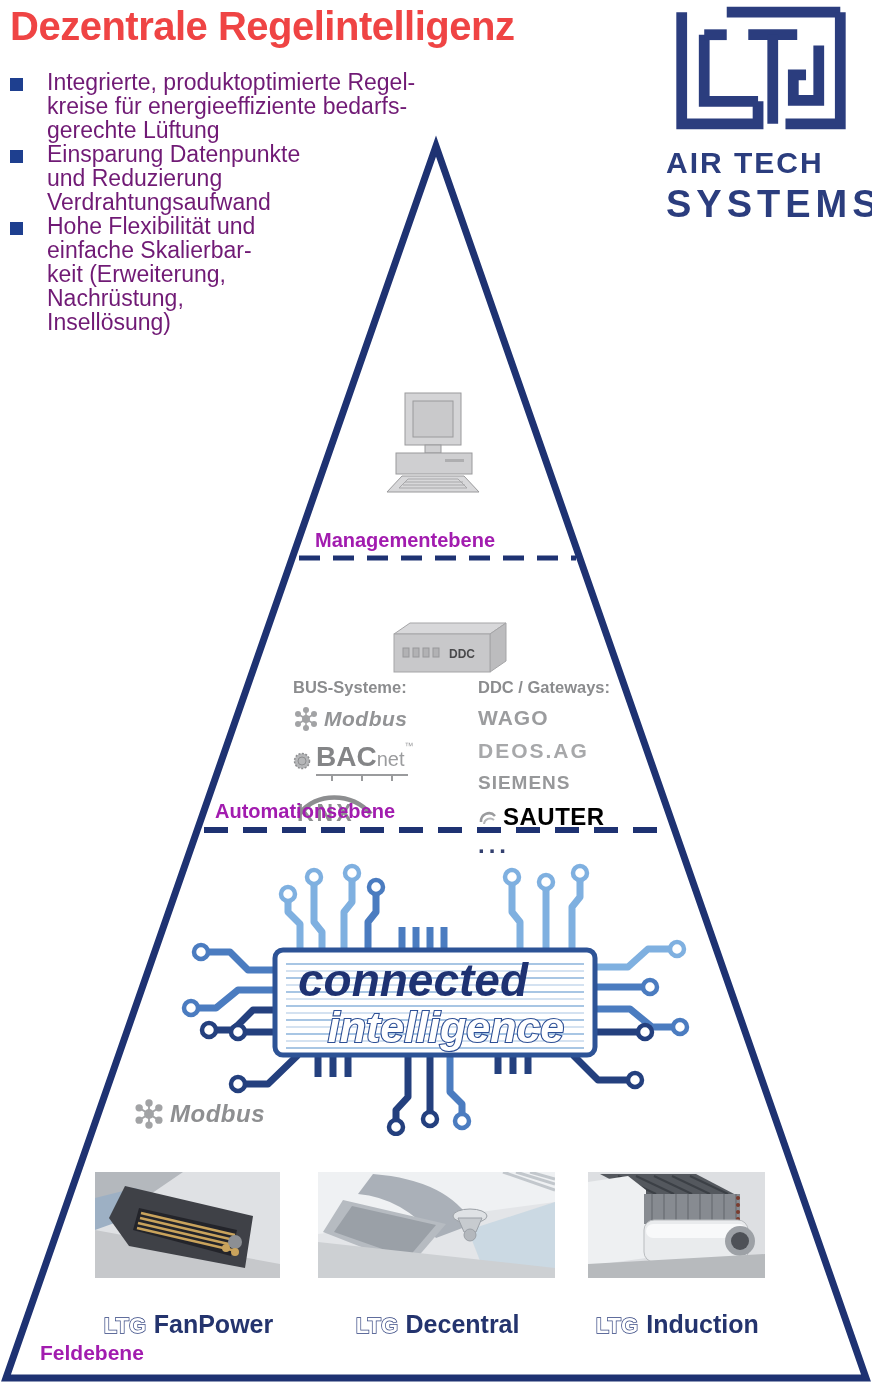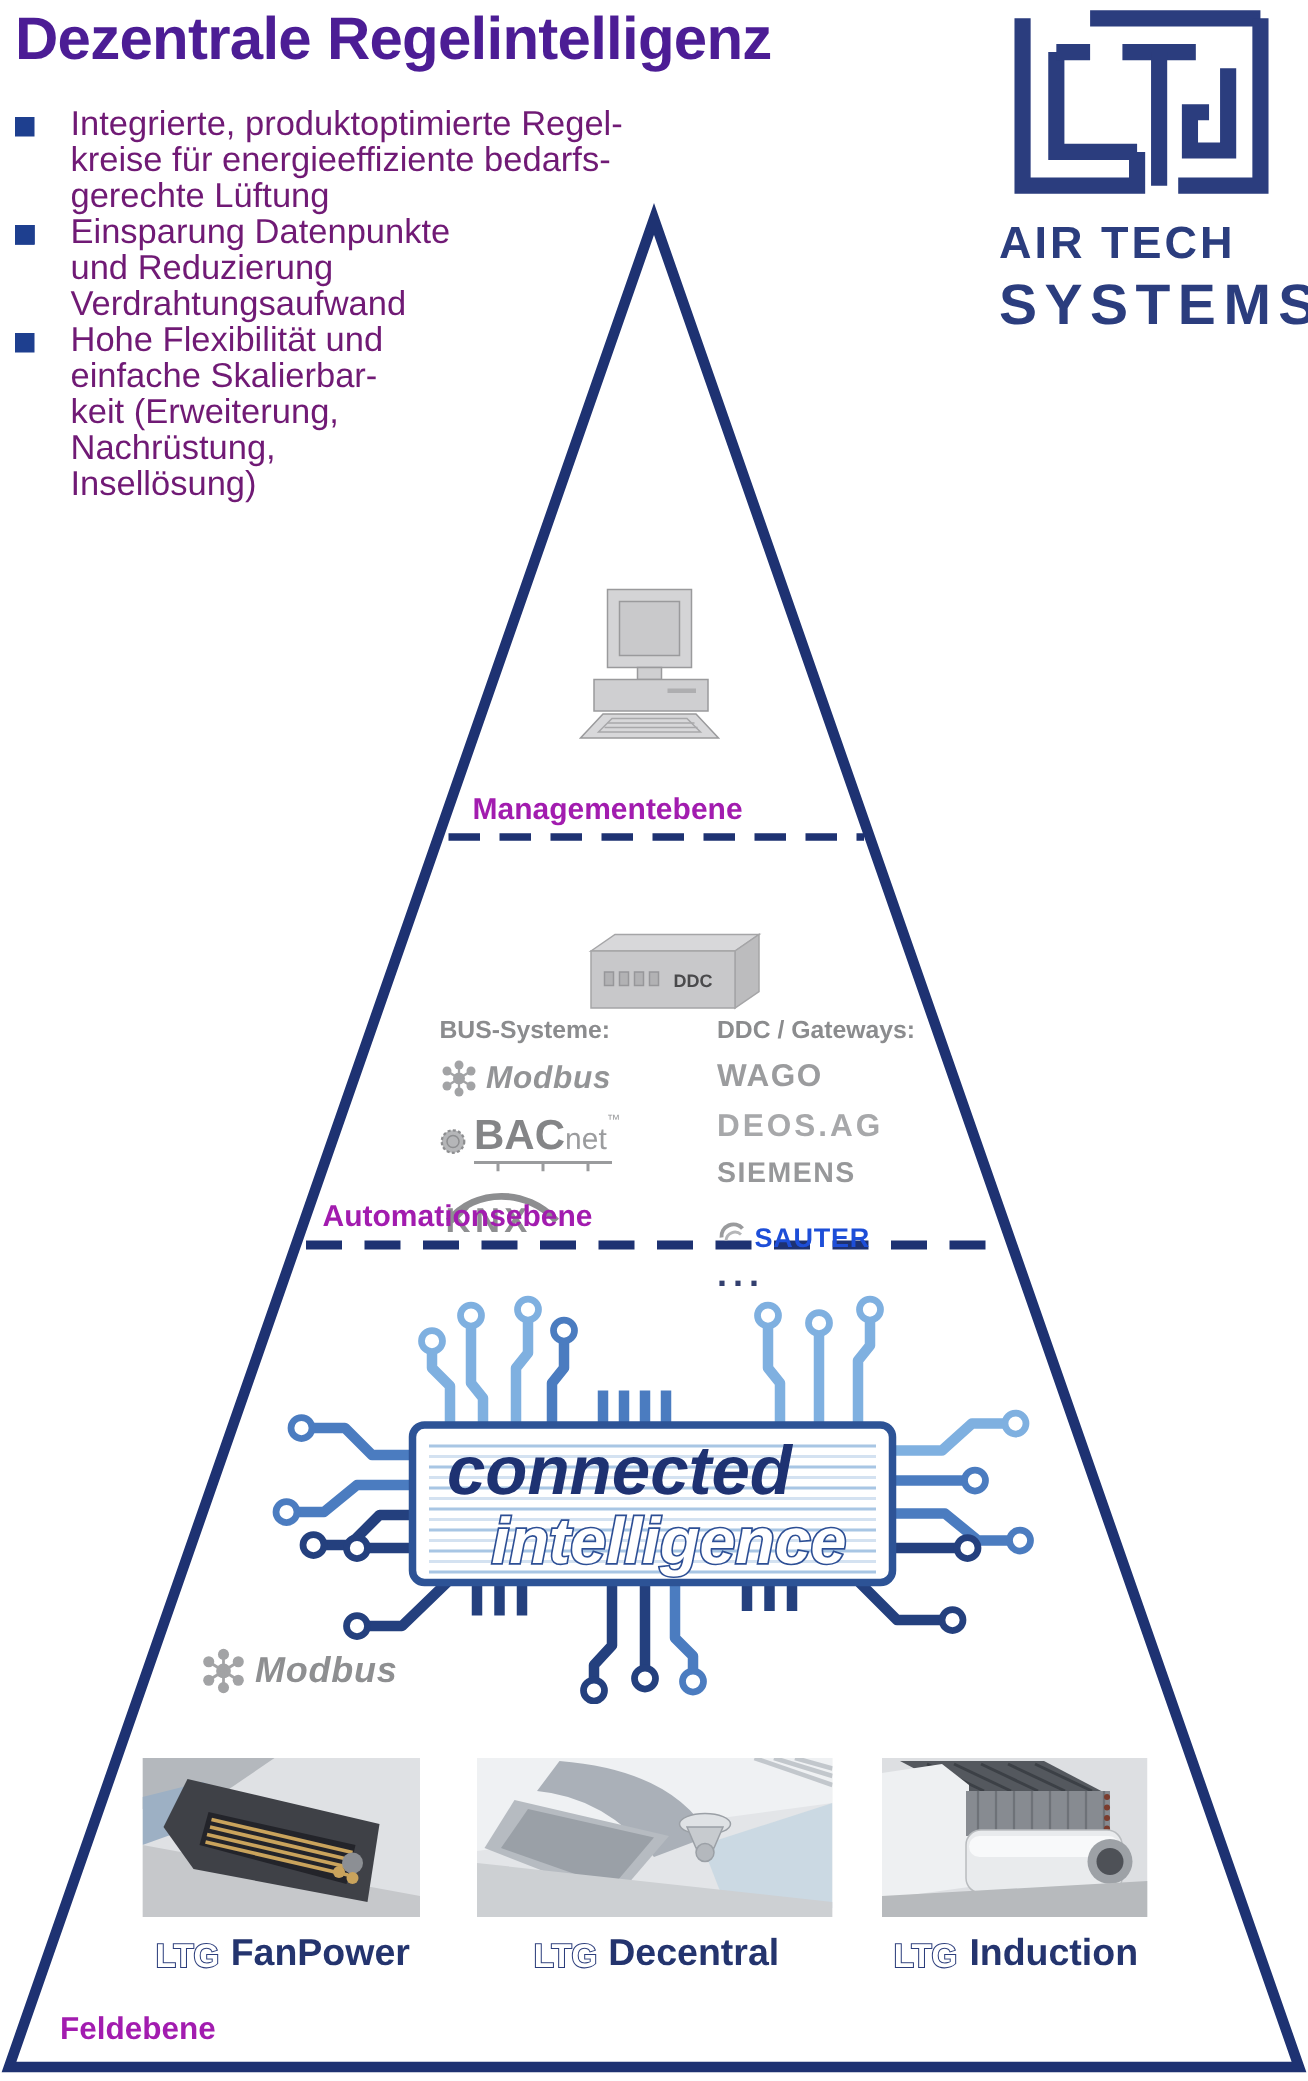--- a/index.html
+++ b/index.html
@@ -1,21 +1,21 @@
 <!DOCTYPE html>
 <html><head>
 <meta charset="utf-8">
 <style>
   html,body{margin:0;padding:0;background:#fff;}
   #canvas{position:relative;width:872px;height:1387px;background:#fff;overflow:hidden;
           font-family:"Liberation Sans",sans-serif;}
   .abs{position:absolute;}
 
   
-  #title{left:10px;top:4px;font-size:40px;font-weight:bold;color:#4c1d95;letter-spacing:-0.5px;}
+  #title{left:10px;top:4px;font-size:40px;font-weight:bold;color:#ef4444;letter-spacing:-0.5px;}
   #ltg-logo{left:668px;top:4px;}
   #air-tech{left:666px;top:146px;font-size:30px;font-weight:bold;color:#2b3d7e;letter-spacing:2px;}
   #systems{left:666px;top:183px;font-size:38px;font-weight:bold;color:#2b3d7e;letter-spacing:5px;}
 
   
   #bullets{left:10px;top:70px;width:450px;list-style:none;margin:0;padding:0;}
   #bullets li{position:relative;padding-left:37px;font-size:23px;line-height:24px;color:#701a75;}
   #bullets li .sq{position:absolute;left:0;top:8px;width:13px;height:13px;background:#1e3f8f;}
   #bullets li span.txt{white-space:pre-line;}
 
@@ -35,32 +35,32 @@
   #gw-col{left:478px;top:678px;width:190px;}
   .lrow{display:flex;align-items:center;gap:5px;margin-top:9px;}
   .modbus-txt{font-size:21px;font-weight:bold;font-style:italic;color:#939496;letter-spacing:0.5px;}
   .bacnet-wrap{display:inline-block;}
   .bac-b{font-size:28px;font-weight:bold;color:#848587;text-align:center;}
   .bac-n{font-size:20px;color:#9b9c9e;}
   .bac-tm{font-size:9px;color:#9b9c9e;vertical-align:top;}
   .wago{font-size:21px;font-weight:bold;color:#9b9c9e;letter-spacing:1px;}
   .deos{font-size:21px;font-weight:bold;color:#a7a8aa;letter-spacing:2px;}
   .siemens{font-size:19px;font-weight:bold;color:#97989a;letter-spacing:1px;}
-  .sauter{font-size:18px;font-weight:bold;color:#1d4ed8;letter-spacing:0.5px;margin-top:12px;}
+  .sauter{font-size:24px;font-weight:bold;color:#000000;letter-spacing:0.5px;}
   .dots{font-size:24px;font-weight:bold;color:#33406f;letter-spacing:4px;line-height:10px;}
 
   
   #chip{left:168px;top:852px;}
 
   
   #field-modbus{left:133px;top:1098px;display:flex;align-items:center;gap:5px;}
   #field-modbus .modbus-txt{font-size:24px;color:#8e8f91;}
 
   
-  .product{display:flex;flex-direction:column;align-items:center;}
+  .product{display:flex;flex-direction:column;align-items:center;gap:22px;}
   #prod-1{left:95px;top:1172px;width:185px;}
   #prod-2{left:318px;top:1172px;width:237px;}
   #prod-3{left:588px;top:1172px;width:177px;}
   .photo{display:block;}
   .plabel{display:flex;align-items:center;gap:6px;margin-top:10px;justify-content:center;}
   .pname{font-size:25px;font-weight:bold;color:#24346e;}
 
   svg{display:block;}
   .overlay{left:0;top:0;pointer-events:none;}
 </style>

